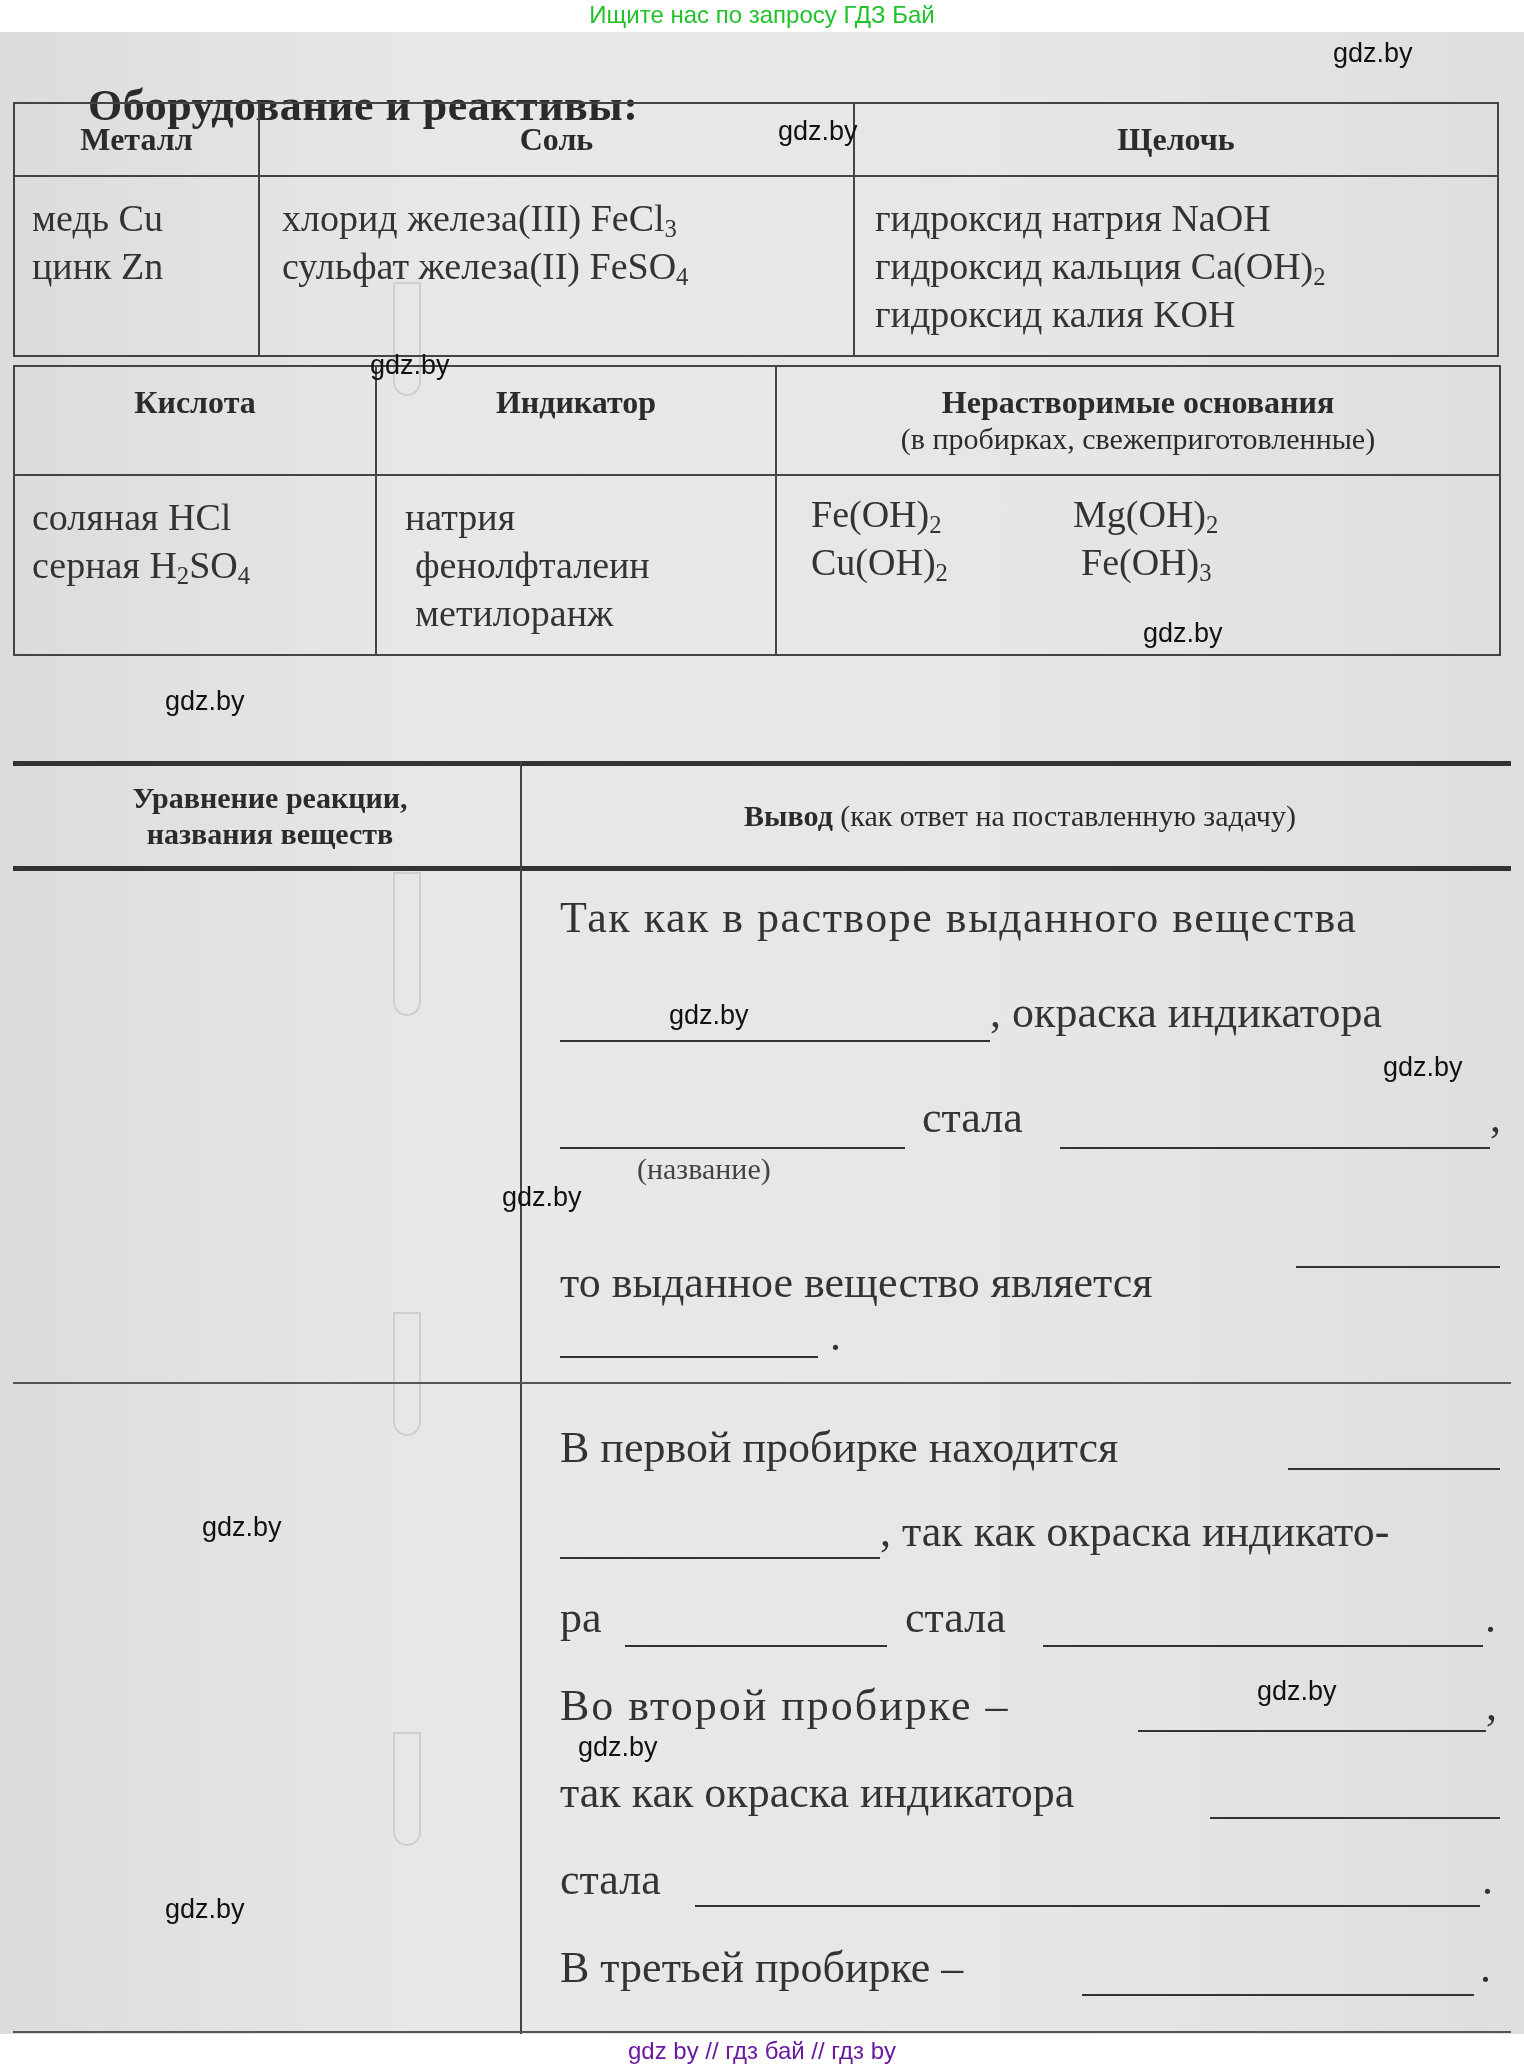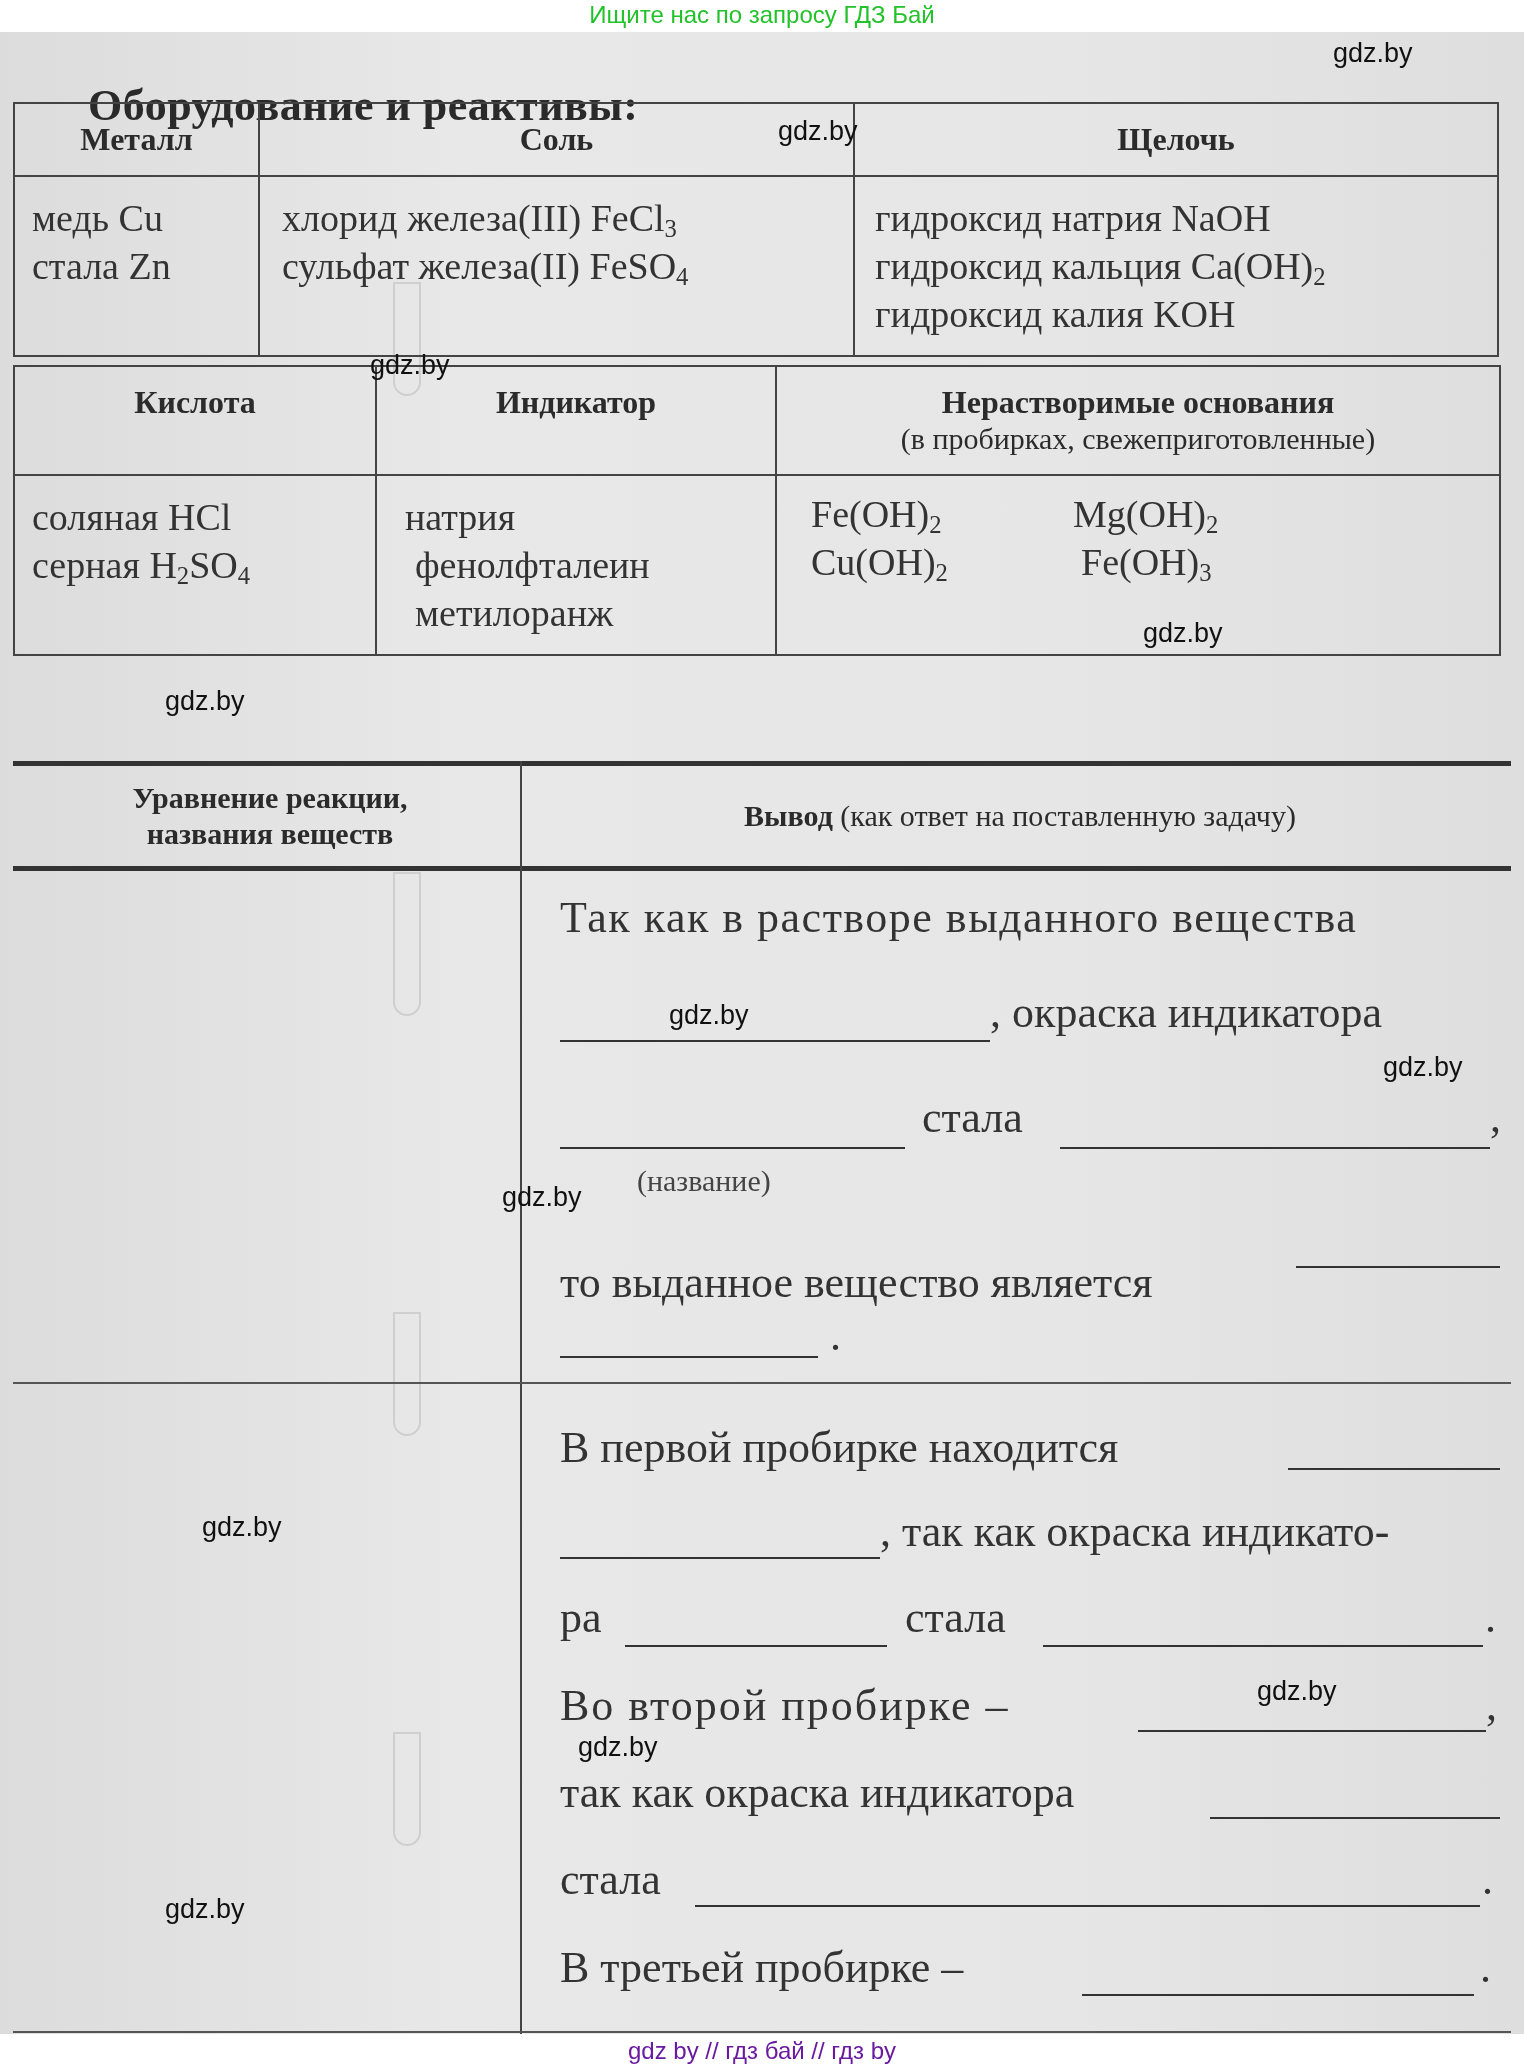--- a/index.html
+++ b/index.html
@@ -79,21 +79,21 @@
       </colgroup>
     <tbody>
         <tr style="height:62px">
       <th class="hdr">Металл</th>
       <th class="hdr">Соль</th>
       <th class="hdr">Щелочь</th>
     </tr>
     <tr style="height:150px">
       <td class="cell">
         <span class="line">медь Cu</span>
-        <span class="line">стала Zn</span>
+        <span class="line">цинк Zn</span>
       </td>
       <td class="cell" style="padding-left:22px;">
         <span class="line"><span>хлорид железа(III) FeCl</span><sub>3</sub></span>
         <span class="line"><span>сульфат железа(II) FeSO</span><sub>4</sub></span>
       </td>
       <td class="cell" style="padding-left:20px;">
         <span class="line"><span>гидроксид натрия NaOH</span></span>
         <span class="line"><span>гидроксид кальция Ca(OH)</span><sub>2</sub></span>
         <span class="line"><span>гидроксид калия KOH</span></span>
       </td>
@@ -152,21 +152,21 @@
 
   <div class="txt" style="left:560px; top:860px; letter-spacing:1.5px;">Так как в растворе выданного вещества</div>
 
   <div class="blank" style="left:560px; top:1008px; width:430px;"></div>
   <div class="txt" style="left:990px; top:955px;">, окраска индикатора</div>
 
   <div class="blank" style="left:560px; top:1115px; width:345px;"></div>
   <div class="txt" style="left:922px; top:1060px;">стала</div>
   <div class="blank" style="left:1060px; top:1115px; width:430px;"></div>
   <div class="txt" style="left:1490px; top:1060px;">,</div>
-  <div class="small" style="left:637px; top:1120px;margin-top:12px;">(название)</div>
+  <div class="small" style="left:637px; top:1120px;">(название)</div>
 
   <div class="txt" style="left:560px; top:1185px;margin-top:40px;">то выданное вещество является</div>
   <div class="blank" style="left:1296px; top:1234px; width:204px;"></div>
   <div class="blank" style="left:560px; top:1324px; width:258px;"></div>
   <div class="txt" style="left:830px; top:1278px;">.</div>
 
   <div class="rule-thin" style="left:13px; top:1350px; width:1498px;"></div>
 
   <div class="txt" style="left:560px; top:1390px;">В первой пробирке находится</div>
   <div class="blank" style="left:1288px; top:1436px; width:212px;"></div>

